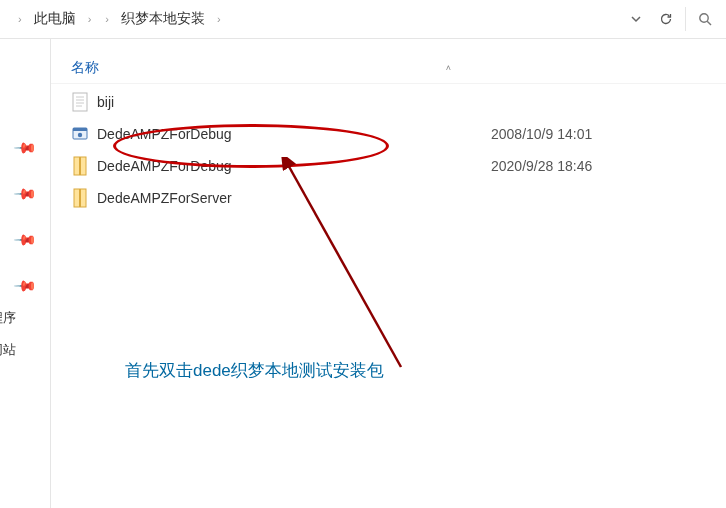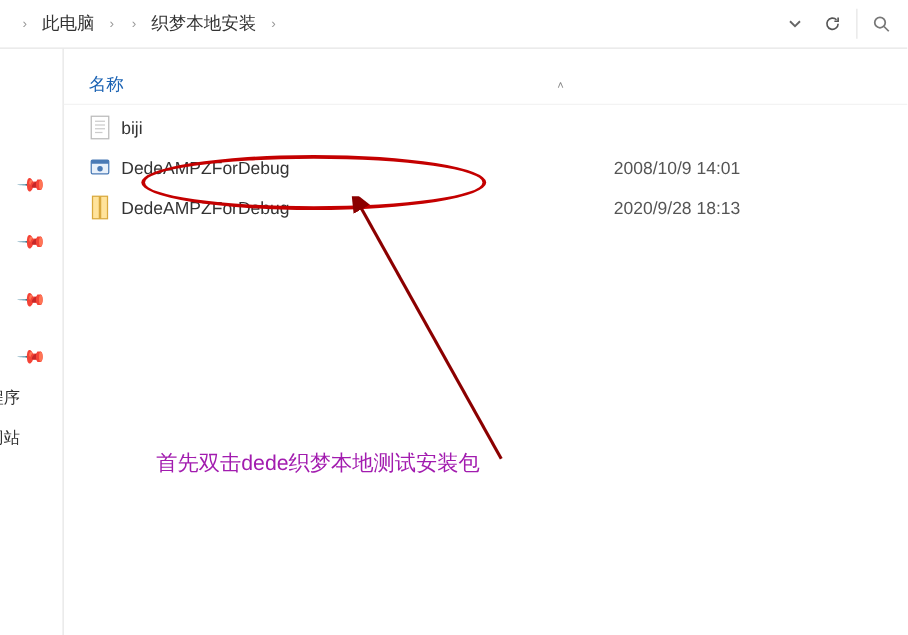--- a/index.html
+++ b/index.html
@@ -19,21 +19,21 @@
 .col-name{width:420px;display:flex;align-items:center;gap:6px}
 .col-date{flex:1}
 .sort-arrow{font-size:9px;color:#888;margin-left:auto;margin-right:40px}
 .files{padding-top:2px}
 .row{display:flex;align-items:center;height:32px;padding-left:20px}
 .cell-name{width:420px;display:flex;align-items:center;gap:8px}
 .cell-date{flex:1;color:#555}
 .ic{width:18px;height:20px;display:flex;align-items:center;justify-content:center}
 .annotation-ellipse{position:absolute;left:62px;top:85px;width:270px;height:38px;border:3px solid #c40000;border-radius:50%/50%;pointer-events:none}
 .annotation-arrow{position:absolute;left:230px;top:118px;pointer-events:none}
-.annotation-text{position:absolute;left:74px;top:320px;color:#a21caf;font-size:17px;pointer-events:none}
+.annotation-text{position:absolute;left:74px;top:320px;color:#0369a1;font-size:17px;pointer-events:none}
 </style>
 </head>
 <body>
 
 <div class="topbar">
   <div class="breadcrumb">
     <span class="bc-sep">›</span>
     <span class="bc-item">此电脑</span>
     <span class="bc-sep">›</span>
     <span class="bc-sep">›</span>
@@ -112,24 +112,33 @@
       <div class="row">
         <div class="cell-name">
           <span class="ic">
             <svg width="16" height="20" viewBox="0 0 16 20">
                 <rect x="2" y="1" width="12" height="18" fill="#ffe39b" stroke="#d9a93e"></rect>
                 <rect x="7" y="1" width="2" height="18" fill="#d9a93e"></rect>
               </svg>
           </span>
           <span>DedeAMPZForDebug</span>
         </div>
-        <div class="cell-date">2020/9/28 18:13</div>
+        <div class="cell-date">2020/9/28 18:46</div>
       </div>
 
       <div class="row">
+        <div class="cell-name">
+          <span class="ic">
+            <svg width="16" height="20" viewBox="0 0 16 20">
+                <rect x="2" y="1" width="12" height="18" fill="#ffe39b" stroke="#d9a93e"></rect>
+                <rect x="7" y="1" width="2" height="18" fill="#d9a93e"></rect>
+              </svg>
+          </span>
+          <span>DedeAMPZForServer</span>
+        </div>
       </div>
     </div>
 
     <div class="annotation-ellipse"></div>
     <svg class="annotation-arrow" width="160" height="220">
       <defs>
           <marker id="ah" markerWidth="10" markerHeight="10" refX="2" refY="3" orient="auto">
             <path d="M0,0 L0,6 L7,3 z" fill="#8b0000"></path>
           </marker>
         </defs>

